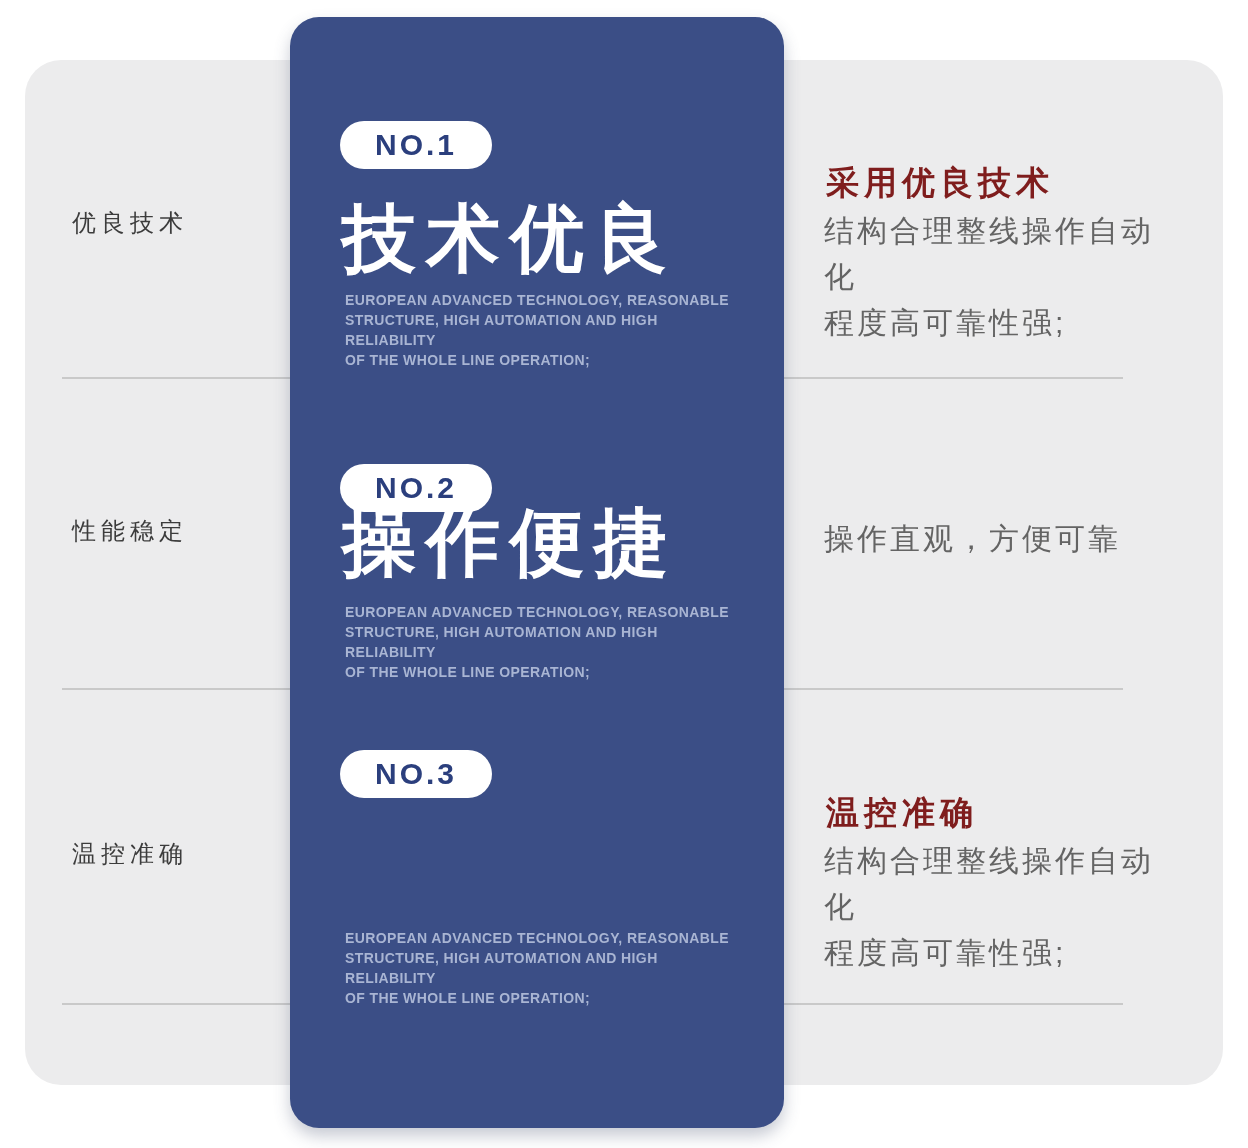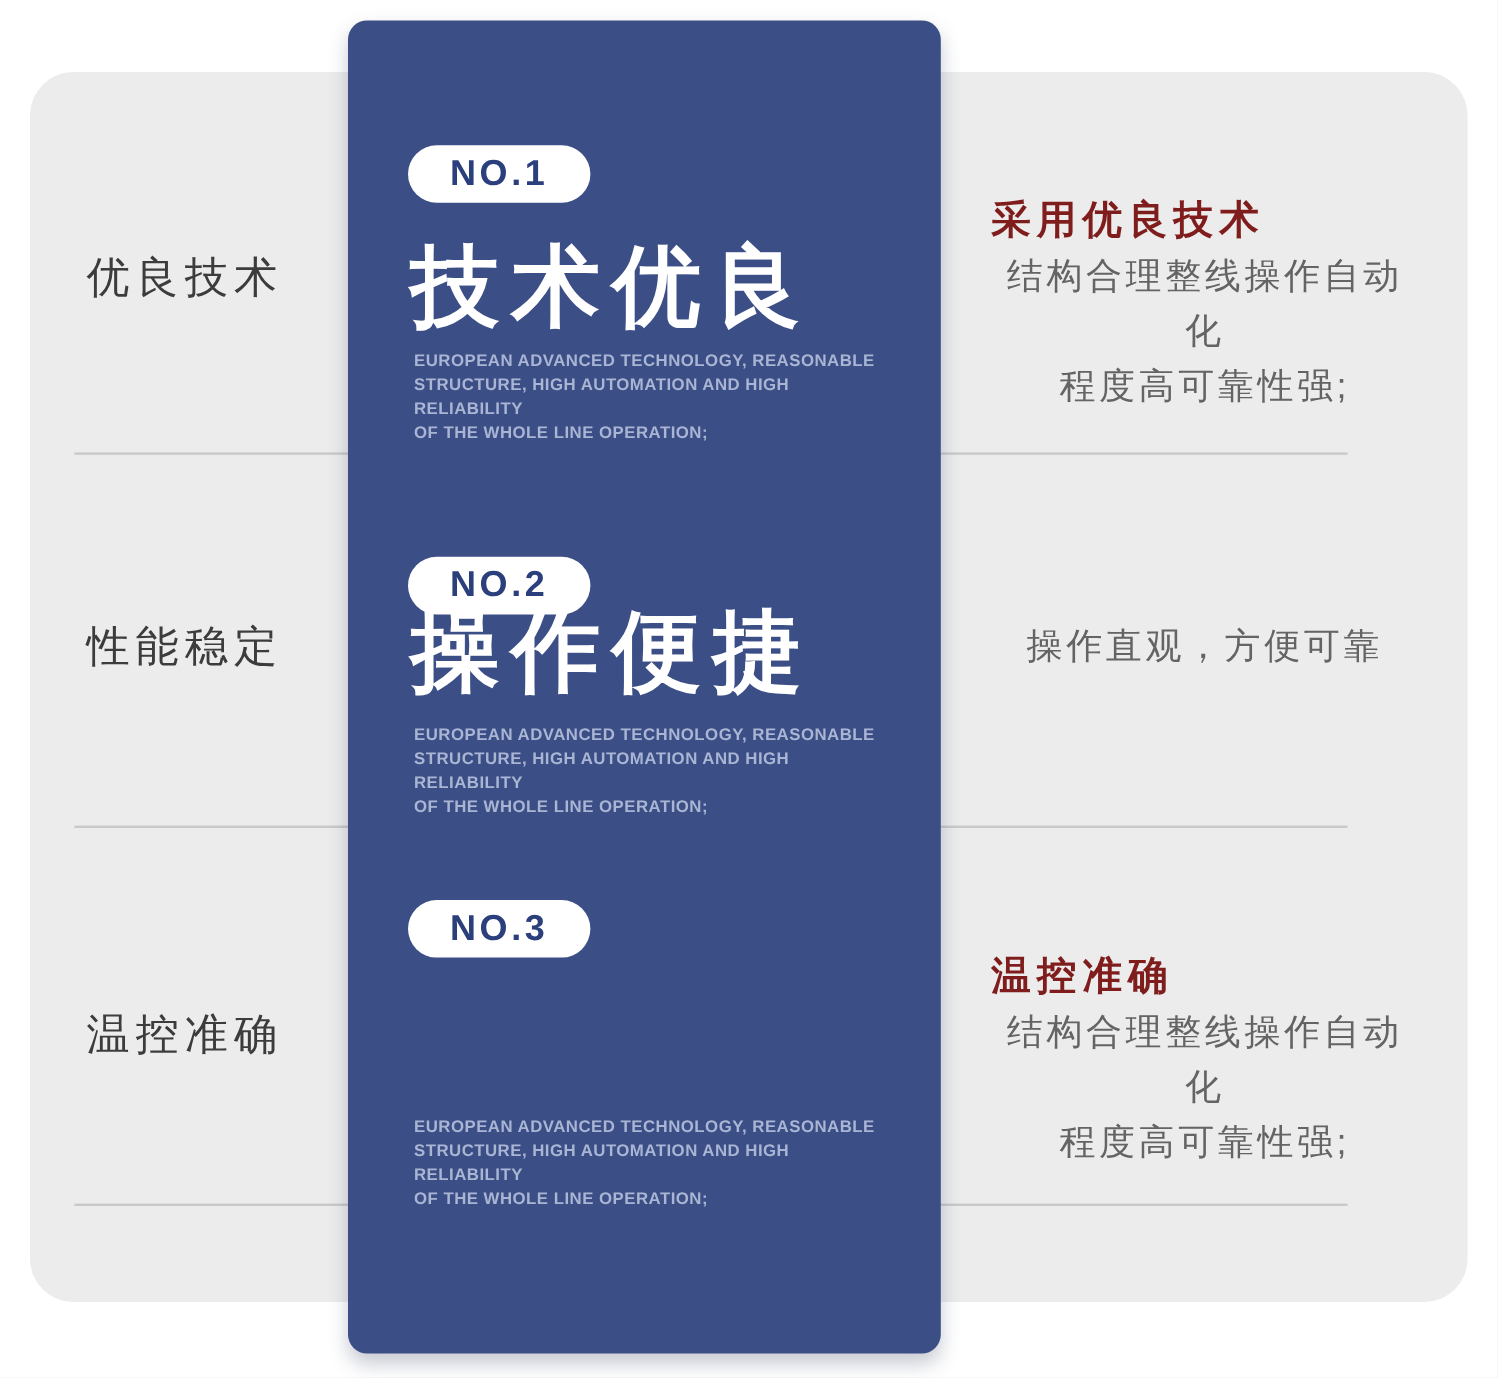--- a/index.html
+++ b/index.html
@@ -18,21 +18,21 @@
   .divider{
     position:absolute;left:37px;width:1061px;height:2px;background:#c9c9c9;
   }
   .divider.d1{top:317px;}
   .divider.d2{top:628px;}
   .divider.d3{top:943px;}
 
   
   .panel{
     position:absolute;left:290px;top:17px;width:494px;height:1111px;
-    background:#3b4e86;border-radius:16px;
+    background:#3b4e86;border-radius:29px;
     box-shadow:0 8px 16px rgba(70,80,110,0.30);
     z-index:2;
   }
   .badge{
     position:absolute;left:50px;width:152px;height:48px;
     background:#ffffff;border-radius:26px;
     display:flex;align-items:center;justify-content:center;
     color:#2b3f7d;font-weight:bold;font-size:30px;letter-spacing:3px;
   }
   .badge.b1{top:104px;}
@@ -52,41 +52,40 @@
     letter-spacing:0.4px;
   }
   .panel-en span{display:block;}
   .panel-en.e1{top:273px;}
   .panel-en.e2{top:585px;}
   .panel-en.e3{top:911px;}
 
   
   .left-label{
     position:absolute;left:72px;
-    color:#3c3c3c;font-size:36px;font-weight:500;letter-spacing:5px;
+    color:#3c3c3c;font-size:24px;font-weight:500;letter-spacing:5px;
     white-space:nowrap;z-index:3;
   }
   .left-label.l1{top:207px;}
   .left-label.l2{top:515px;}
   .left-label.l3{top:838px;}
 
   
   .right-heading{
     position:absolute;left:826px;
     color:#7f1d1d;font-size:33px;font-weight:600;letter-spacing:5px;
     white-space:nowrap;z-index:3;
   }
   .right-heading.h1{top:161px;}
   .right-heading.h2{top:466px;}
   .right-heading.h3{top:791px;}
   .right-body{
     position:absolute;left:824px;width:360px;
     color:#646464;font-size:30px;letter-spacing:3px;line-height:46px;
     z-index:3;
-    text-align:center;
   }
   .right-body span{display:block;}
   .right-body.rb1{top:208px;}
   .right-body.rb2{top:516px;}
   .right-body.rb3{top:838px;}
 </style>
 </head>
 <body>
 
 <div class="stage">

